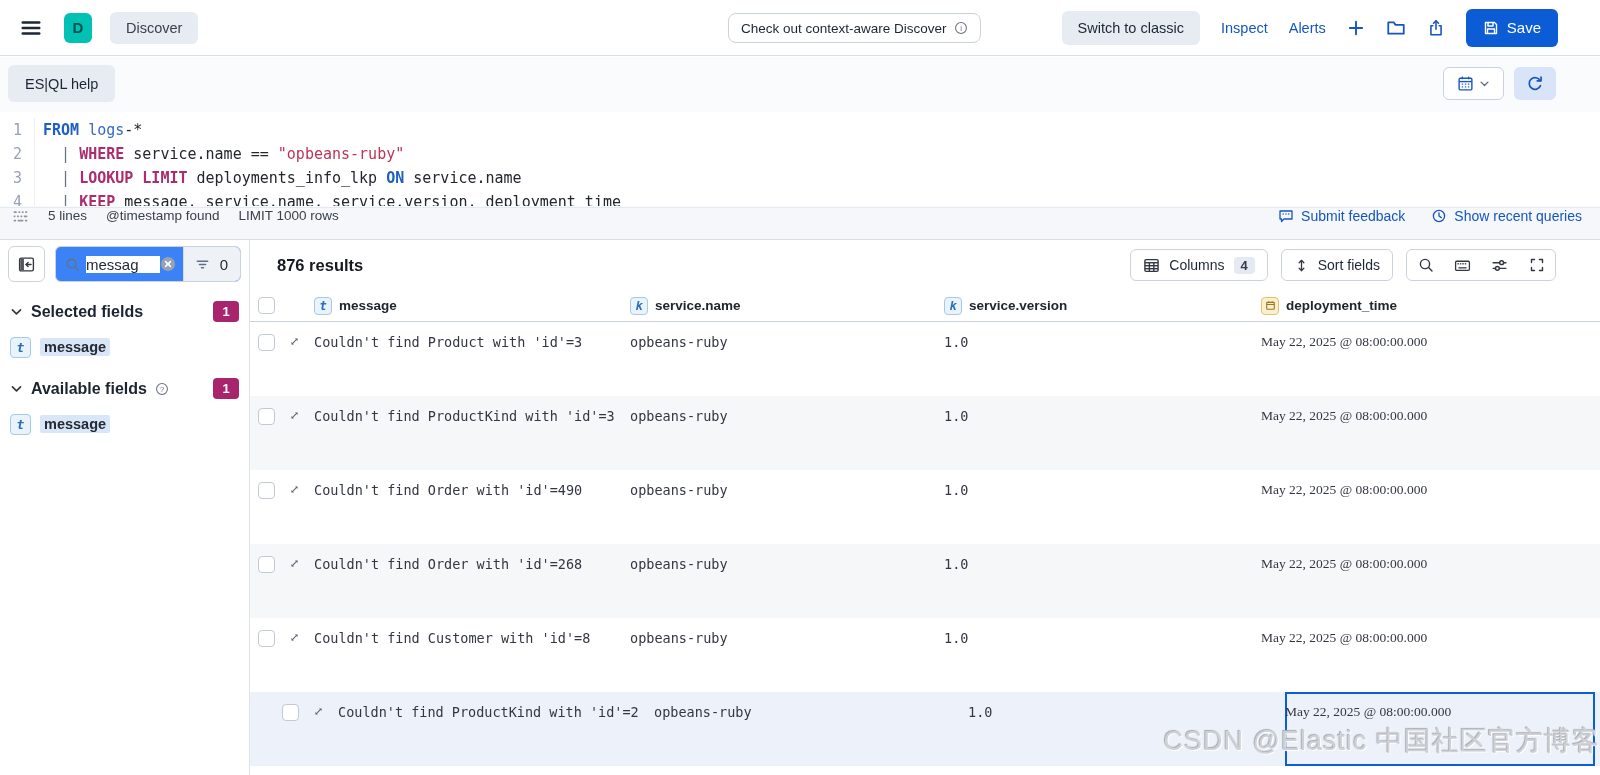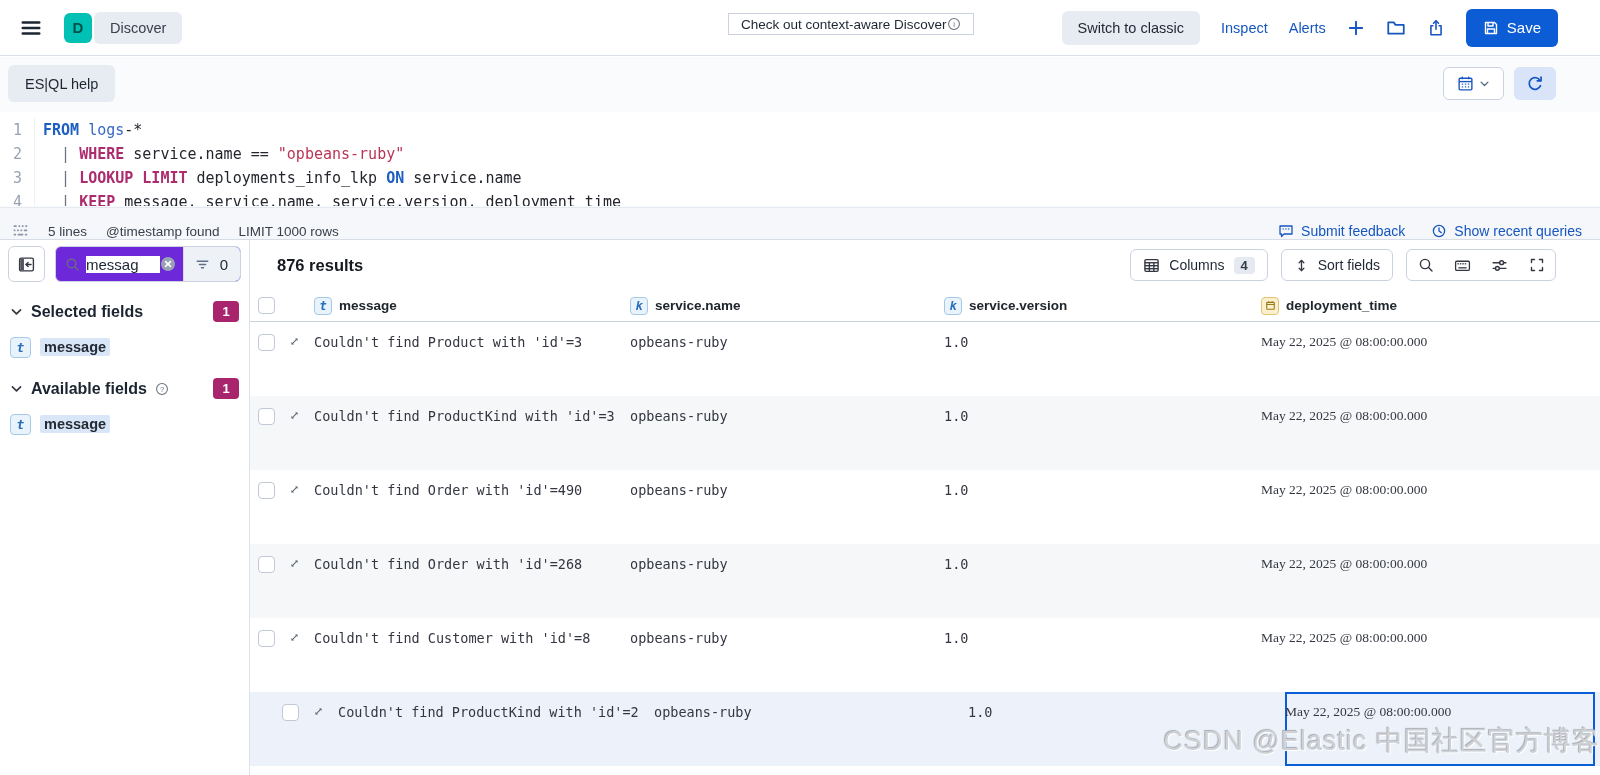--- a/index.html
+++ b/index.html
@@ -9,24 +9,24 @@
     background:#fff; color:#1d2633; position:relative; overflow:hidden;
     -webkit-font-smoothing: antialiased;
   }
 
   
   .topbar { position:absolute; top:0; left:0; right:0; height:56px; background:#fff;
     border-bottom:1px solid #D9DFE8; display:flex; align-items:center; }
   .hamburger { margin-left:16px; width:30px; height:30px; display:flex; align-items:center; justify-content:center; cursor:pointer; }
   .logo-d { margin-left:18px; width:28px; height:30px; border-radius:6px; background:#00C1B4;
     color:#01514b; font-weight:700; font-size:15px; display:flex; align-items:center; justify-content:center; }
-  .crumb { margin-left:2px; height:32px; padding:0 16px; background:#E7EBF2; border-radius:6px;
+  .crumb { margin-left:18px; height:32px; padding:0 16px; background:#E7EBF2; border-radius:6px;
     display:flex; align-items:center; font-size:14.5px; color:#39414e; }
-  .callout { position:absolute; left:728px; top:13px; height:22px; border:1px solid #CBD2DF; border-radius:0;
-    background:#fff; display:flex; align-items:center; gap:0; padding:0 12px; font-size:13.5px; color:#1d2633; }
+  .callout { position:absolute; left:728px; top:13px; height:30px; border:1px solid #CBD2DF; border-radius:8px;
+    background:#fff; display:flex; align-items:center; gap:7px; padding:0 12px; font-size:13.5px; color:#1d2633; }
   .tb-right { margin-left:auto; display:flex; align-items:center; gap:21px; padding-right:42px; }
   .btn-classic { height:34px; padding:0 16px; background:#E7EBF2; border-radius:6px; display:flex; align-items:center;
     font-size:14.5px; font-weight:500; color:#1d2633; }
   .tb-link { color:#1656C0; font-size:14.5px; font-weight:500; cursor:pointer; }
   .tb-ic { display:flex; align-items:center; cursor:pointer; }
   .btn-save { height:38px; padding:0 17px; background:#0C5CD5; color:#fff; border-radius:6px; display:flex;
     align-items:center; gap:8px; font-size:15px; font-weight:500; }
 
   
   .qsec { position:absolute; top:57px; left:0; right:0; height:183px; background:#FAFBFD; }
@@ -40,34 +40,34 @@
   .ed-line { display:flex; height:24px; line-height:24px; font-family:"DejaVu Sans Mono","Liberation Mono",monospace; font-size:15px; }
   .ed-num { width:34px; text-align:right; padding-right:12px; color:#98A2B3; flex:0 0 auto; }
   .ed-code { white-space:pre; border-left:1px solid #EDF0F4; padding-left:8px; }
   .sg-kwb { color:#1d5fc2; font-weight:700; }
   .sg-kwm { color:#ac2c6e; font-weight:700; }
   .sg-src { color:#3668c6; }
   .sg-str { color:#bb3557; }
   .sg-pl  { color:#23262d; }
   .sg-pipe{ color:#6b7280; }
   .ed-footer { position:absolute; left:0; right:0; bottom:0; height:33px; background:#F5F7FA;
-    border-top:1px solid #E5E9F0; border-bottom:1px solid #D7DDE7; display:flex; align-items:flex-end;
+    border-top:1px solid #E5E9F0; border-bottom:1px solid #D7DDE7; display:flex; align-items:flex-start;
     padding:0 12px; gap:19px; font-size:13.5px; color:#3a414b; }
   .ed-footer .flink { color:#1656C0; font-size:14px; display:flex; align-items:center; gap:7px; cursor:pointer; }
   .ed-f-right { margin-left:auto; display:flex; gap:26px; padding-right:6px; }
 
   
   .main { position:absolute; top:240px; left:0; right:0; bottom:0; display:flex; background:#fff; }
 
   
   .sidebar { width:250px; flex:0 0 auto; border-right:1px solid #DDE3EC; padding:6px 8px 0 8px; }
   .sb-tools { display:flex; gap:10px; }
   .collapse-btn { width:37px; height:36px; border:1px solid #CBD2DF; border-radius:6px; background:#fff;
     display:flex; align-items:center; justify-content:center; }
-  .searchbox { flex:1; height:36px; border:1px solid #CBD2DF; border-radius:6px; background:#6d28d9;
+  .searchbox { flex:1; height:36px; border:1px solid #CBD2DF; border-radius:6px; background:#3b82f6;
     display:flex; align-items:center; overflow:hidden; }
   .searchbox input { border:0; outline:none; width:74px; font-size:15px; color:#1d2633; font-family:"Liberation Sans",sans-serif; }
   .sb-search-ic { padding:0 6px 0 9px; display:flex; }
   .clear-ic { display:flex; margin-right:4px; cursor:pointer; }
   .filter-seg { margin-left:auto; align-self:stretch; display:flex; align-items:center; gap:10px;
     padding:0 12px 0 11px; background:#EEF1F6; border-left:1px solid #D6DCE6; cursor:pointer; }
   .filter-count { font-size:15px; color:#1d2633; }
   .sb-section-h { margin-top:19px; display:flex; align-items:center; gap:8px; padding:0 2px; cursor:pointer; }
   .sb-section-h .lbl { font-size:16px; font-weight:700; color:#1b2430; }
   .badge-accent { margin-left:auto; min-width:26px; height:21px; background:#A8246D; color:#fff; border-radius:4px;

